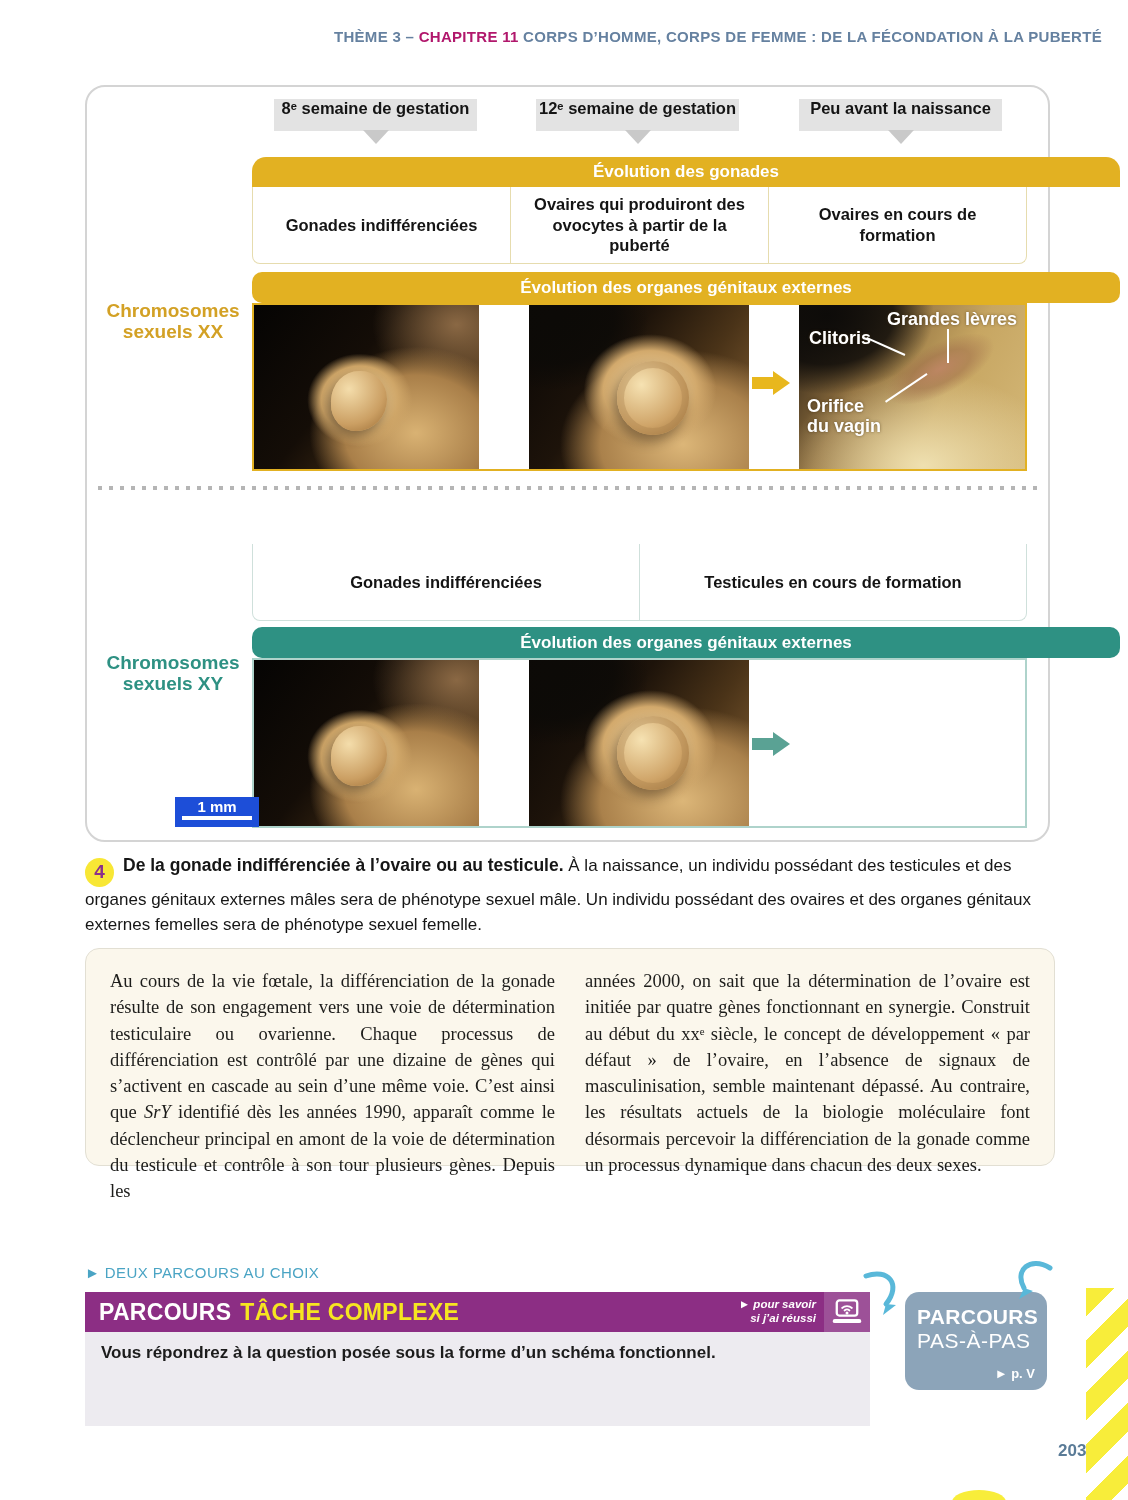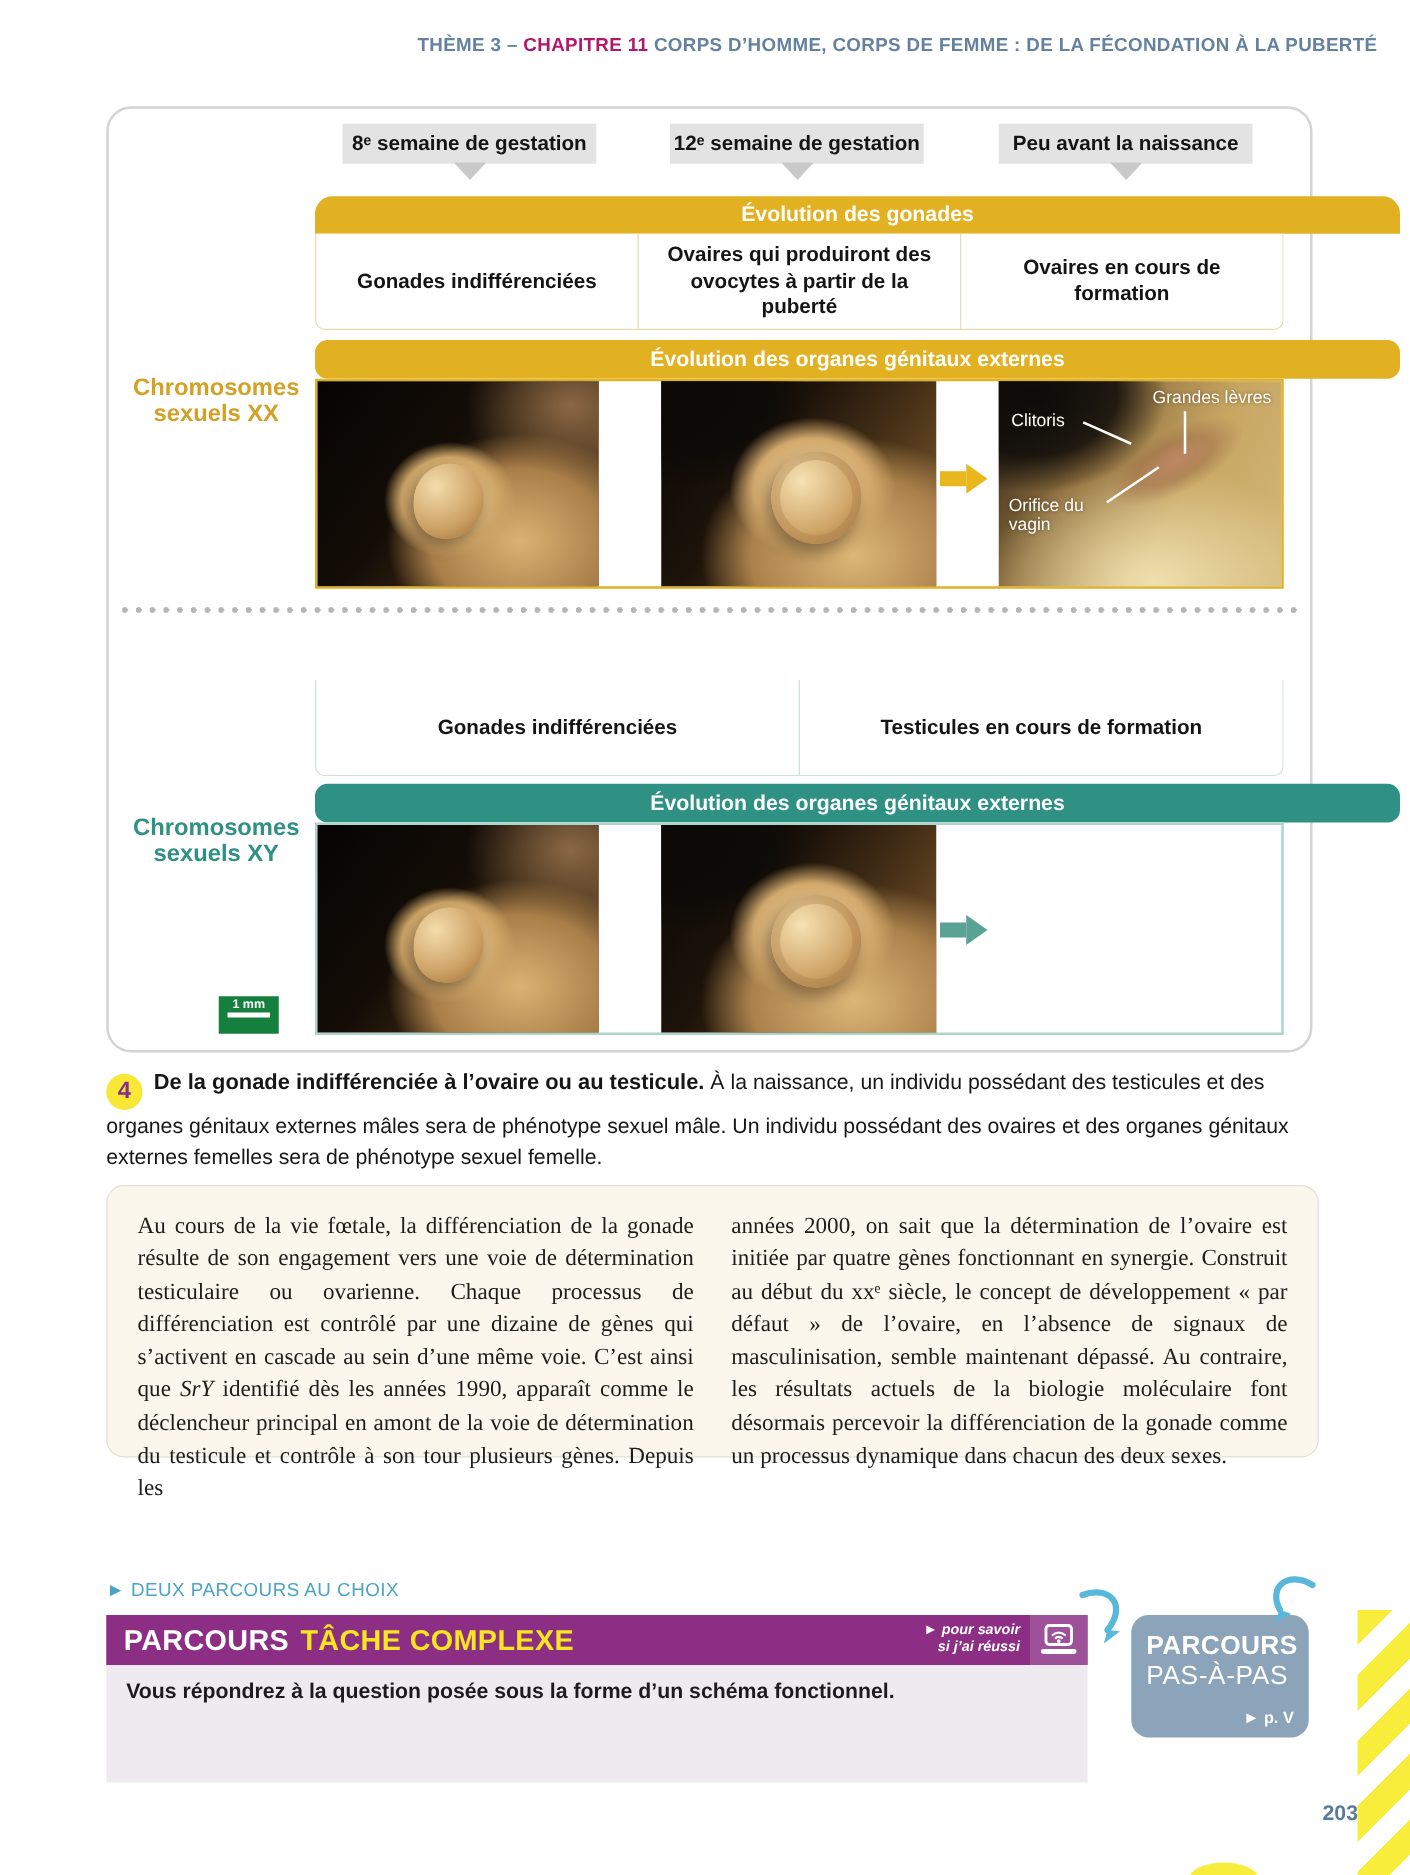--- a/index.html
+++ b/index.html
@@ -17,21 +17,21 @@
   body{width:1128px;height:1500px;background:#fff;font-family:"Liberation Sans",sans-serif;color:var(--ink);position:relative;overflow:hidden}
   .page{position:absolute;inset:0}
 
   
   .runhead{position:absolute;top:28px;right:26px;font-size:15px;font-weight:600;letter-spacing:.3px;color:var(--slate);white-space:nowrap}
   .runhead .rh-chap{color:var(--magenta);font-weight:800}
 
   
   .figure-panel{position:absolute;left:85px;top:85px;width:965px;height:757px;border:2px solid #d4d4d4;border-radius:20px;background:#fff}
 
-  .stage-box{position:absolute;top:12px;height:32px;width:203px;background:var(--graybox);display:flex;align-items:center;justify-content:center;font-weight:700;font-size:16.5px;color:#141414}
+  .stage-box{position:absolute;top:12px;height:32px;width:203px;background:var(--graybox);display:flex;align-items:flex-start;justify-content:center;font-weight:700;font-size:16.5px;color:#141414}
   .stage-box .tri{position:absolute;left:50%;bottom:-13px;transform:translateX(-50%);width:0;height:0;border-left:13px solid transparent;border-right:13px solid transparent;border-top:14px solid var(--tri)}
   .sb1{left:187px}.sb2{left:449px}.sb3{left:712px}
 
   .side-label{position:absolute;left:12px;width:148px;text-align:center;font-weight:700;font-size:19px;line-height:1.1}
   .side-xx{top:214px;color:var(--gold)}
   .side-xy{top:566px;color:var(--teal)}
 
   .band{position:absolute;left:165px;width:868px;height:31px;display:flex;align-items:center;justify-content:center;color:#fff;font-weight:700;font-size:17px}
   .band-top{border-radius:14px 14px 0 0;height:30px}
   .band-mid{border-radius:10px}
@@ -68,33 +68,33 @@
     radial-gradient(150px 110px at 12% 6%, #0d0b09 0%, rgba(13,11,9,.85) 45%, rgba(0,0,0,0) 72%),
     radial-gradient(190px 130px at 55% 98%, #efe0b0 0%, rgba(0,0,0,0) 72%),
     linear-gradient(118deg,#241b12 0%,#90703f 32%,#c7a662 62%,#d4b878 100%)}
   .ph-f .slit{position:absolute;left:36%;top:24%;width:120px;height:50px;border-radius:50%;transform:rotate(-28deg);background:radial-gradient(closest-side,#bd8663 0%,rgba(160,110,75,.55) 55%,rgba(0,0,0,0) 100%)}
   .ph-m{background:
     radial-gradient(170px 120px at 28% 6%, #0b0a08 0%, rgba(11,10,8,.8) 40%, rgba(0,0,0,0) 68%),
     linear-gradient(118deg,#2e2214 0%,#9a784a 35%,#c3a065 68%,#ae8a50 100%)}
   .ph-m .penis{position:absolute;left:8%;top:13%;width:150px;height:52px;border-radius:26px 42% 46% 30px;transform:rotate(14deg);background:linear-gradient(175deg,#ead9a8,#c4a169 70%,#a37f49);box-shadow:2px 6px 10px rgba(40,25,10,.35)}
   .ph-m .scrotum{position:absolute;left:47%;top:30%;width:108px;height:86px;border-radius:55% 60% 50% 50%;background:radial-gradient(circle at 38% 28%, #e4cf9b, #bb9659 70%, #97713c 100%);box-shadow:2px 8px 12px rgba(40,25,10,.35)}
 
-  .photo-label{position:absolute;color:#fff;font-weight:400;font-size:14px;line-height:1.1;text-shadow:0 0 3px rgba(60,40,10,.6)}
+  .photo-label{position:absolute;color:#fff;font-weight:700;font-size:18px;line-height:1.1;text-shadow:0 0 3px rgba(60,40,10,.6)}
   .lead{position:absolute;background:#fff;width:1.5px}
   .lead-rot{transform-origin:left top}
 
   .flow-arrow{position:absolute;width:38px;height:24px}
   .flow-arrow .shaft{position:absolute;left:0;top:6px;width:21px;height:12px}
   .flow-arrow .head{position:absolute;left:21px;top:0;width:0;height:0;border-top:12px solid transparent;border-bottom:12px solid transparent}
   .ar-xx{left:665px;top:284px}.ar-xx .shaft{background:#e8b71d}.ar-xx .head{border-left:17px solid #e8b71d}
   .ar-xy{left:665px;top:645px}.ar-xy .shaft{background:var(--teal-arrow)}.ar-xy .head{border-left:17px solid var(--teal-arrow)}
 
   .dotted{position:absolute;left:10px;right:10px;top:398px;height:6px;background-image:radial-gradient(circle at 3px 3px,#b5b5b5 2.2px,transparent 2.4px);background-size:11px 6px;background-repeat:repeat-x}
 
-  .scalebar{position:absolute;left:88px;top:710px;width:48px;height:30px;background:#15803d;color:#fff;font-weight:700;font-size:10px;text-align:center;padding-top:1px}
+  .scalebar{position:absolute;left:88px;top:710px;width:84px;height:30px;background:#1d4ed8;color:#fff;font-weight:700;font-size:15px;text-align:center;padding-top:1px}
   .scalebar .bar{height:4px;background:#fff;margin:1px 7px 0}
 
   
   .num-circle{display:inline-flex;width:29px;height:29px;border-radius:50%;background:var(--circle-yellow);color:var(--circle-purple);font-weight:800;font-size:19px;align-items:center;justify-content:center;margin-right:9px;vertical-align:-7px}
   .caption{position:absolute;left:85px;top:852px;width:968px;font-size:17px;line-height:1.5;color:#161616}
   .caption .cap-title{font-weight:800;font-size:17.5px}
   .question{position:absolute;left:85px;top:1176px;width:968px;font-size:18px;font-weight:800;color:#161616}
 
   
   .reading{position:absolute;left:85px;top:948px;width:970px;height:218px;background:#fbf7ec;border:1.5px solid #e2dfd3;border-radius:14px;display:flex;gap:30px;padding:19px 24px;font-family:"Liberation Serif",serif;font-size:18.5px;line-height:1.42;color:#1d1d1b;text-align:justify}

